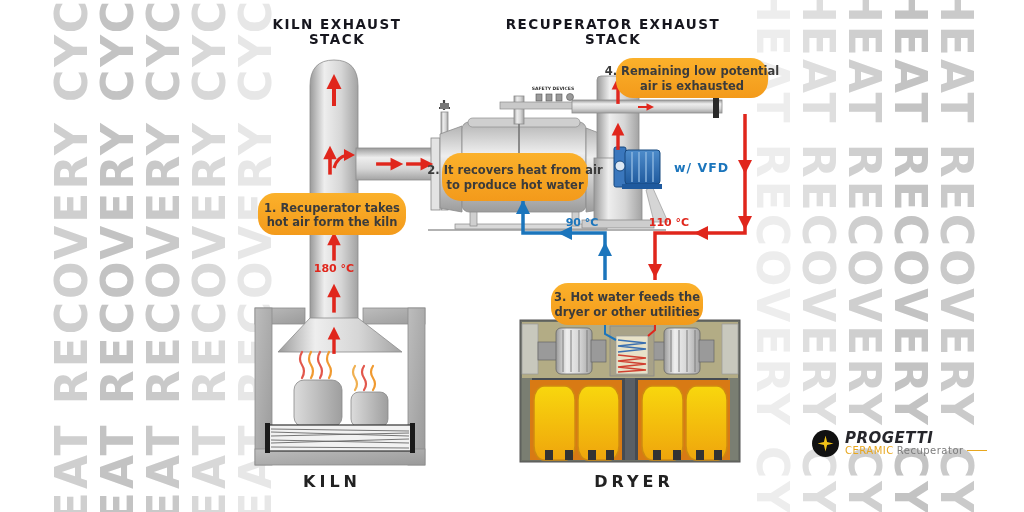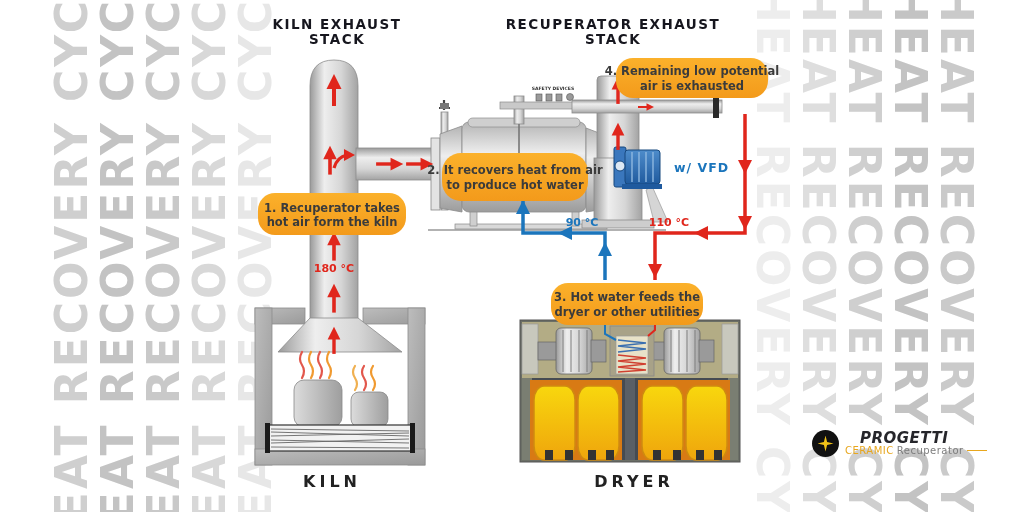--- a/index.html
+++ b/index.html
@@ -26,21 +26,21 @@
   .temp-blue{font-size:11px;font-weight:700;fill:#1B75BC;text-anchor:middle;}
   .vfd{font-size:12.5px;font-weight:700;fill:#1B75BC;letter-spacing:1px;}
   .tiny{font-size:4.5px;font-weight:700;fill:#333;text-anchor:middle;}
   .red{color:#E0261C;}
   .metal{stroke:#8c8c8c;stroke-width:0.8;}
   
   .logo{position:absolute;left:812px;top:430px;z-index:3;display:flex;align-items:center;gap:6px;}
   .logo-dot{width:27px;height:27px;border-radius:50%;background:#111;display:flex;align-items:center;justify-content:center;}
   .logo-star{width:16px;height:16px;background:#F2C318;
     clip-path:polygon(50% 0,60% 40%,100% 50%,60% 60%,50% 100%,40% 60%,0 50%,40% 40%);}
-  .logo-name{font-size:15px;font-weight:700;font-style:italic;color:#26262b;letter-spacing:0.5px;line-height:14px;margin-left:15px;}
+  .logo-name{font-size:15px;font-weight:700;font-style:italic;color:#26262b;letter-spacing:0.5px;line-height:14px;}
   .logo-tag{display:flex;align-items:center;gap:3px;font-size:10px;font-weight:400;letter-spacing:0.5px;}
   .tag1{color:#E8A71E;} .tag2{color:#7d7d7d;}
   .tag-dash{width:20px;height:0;border-top:1.5px solid #E8A71E;}
 </style>
 </head>
 <body>
 
 <div class="wm-layer">
   <div id="wm-left">
       <span class="wm-col wm-left" style="left: 46px; color: rgb(207, 207, 207);">HEAT RECOVERY CYCLE</span>

